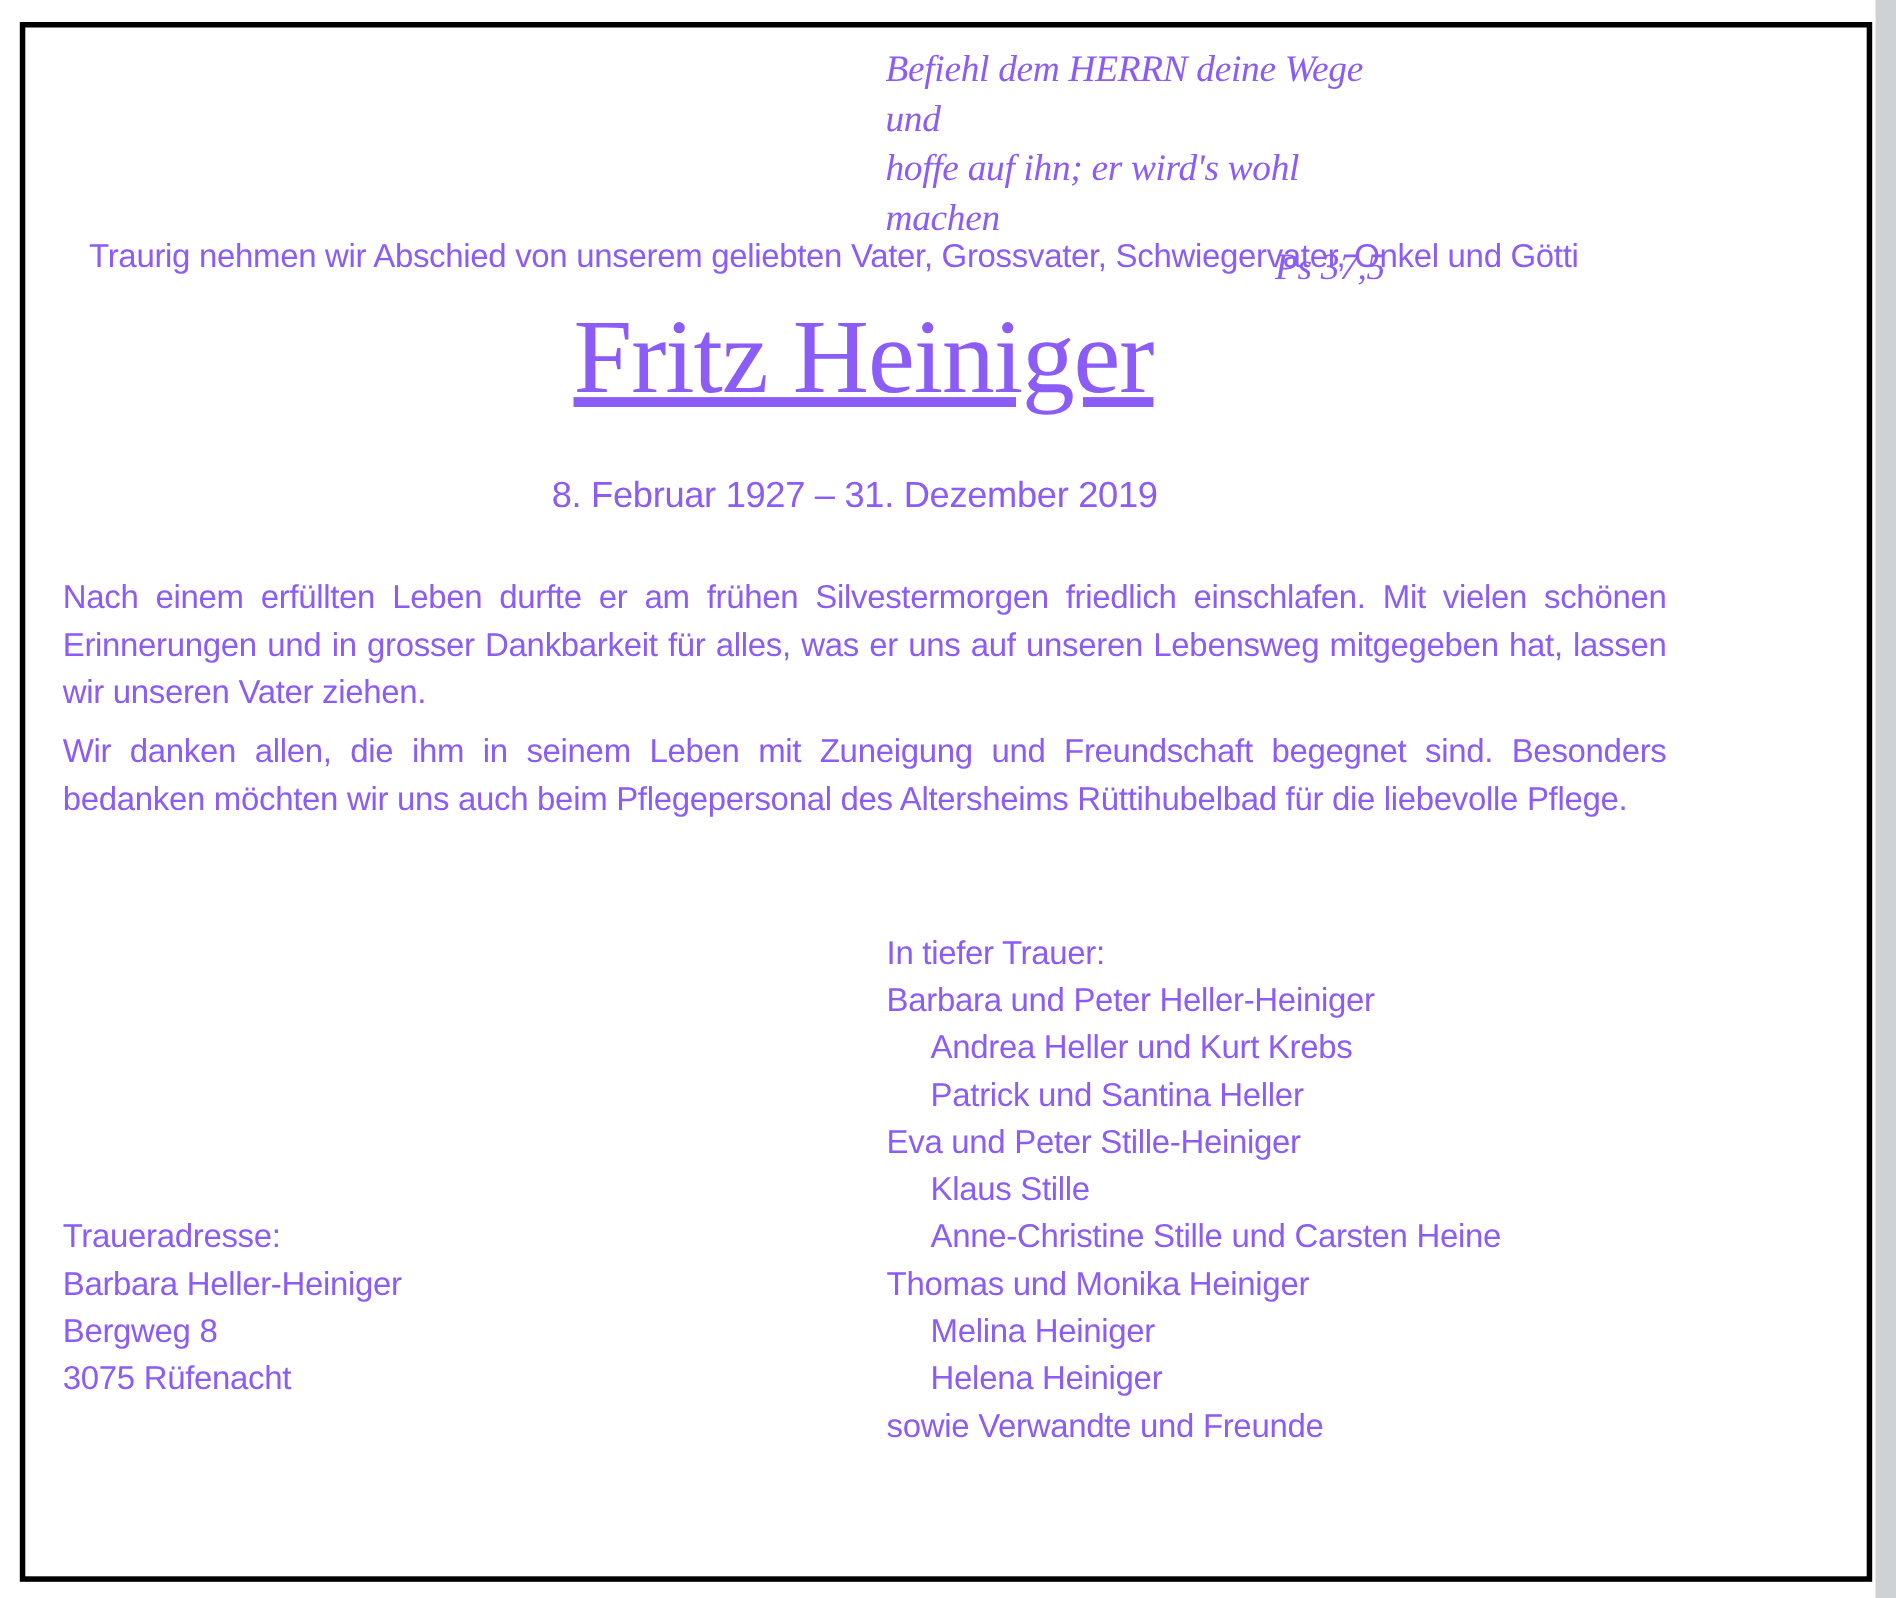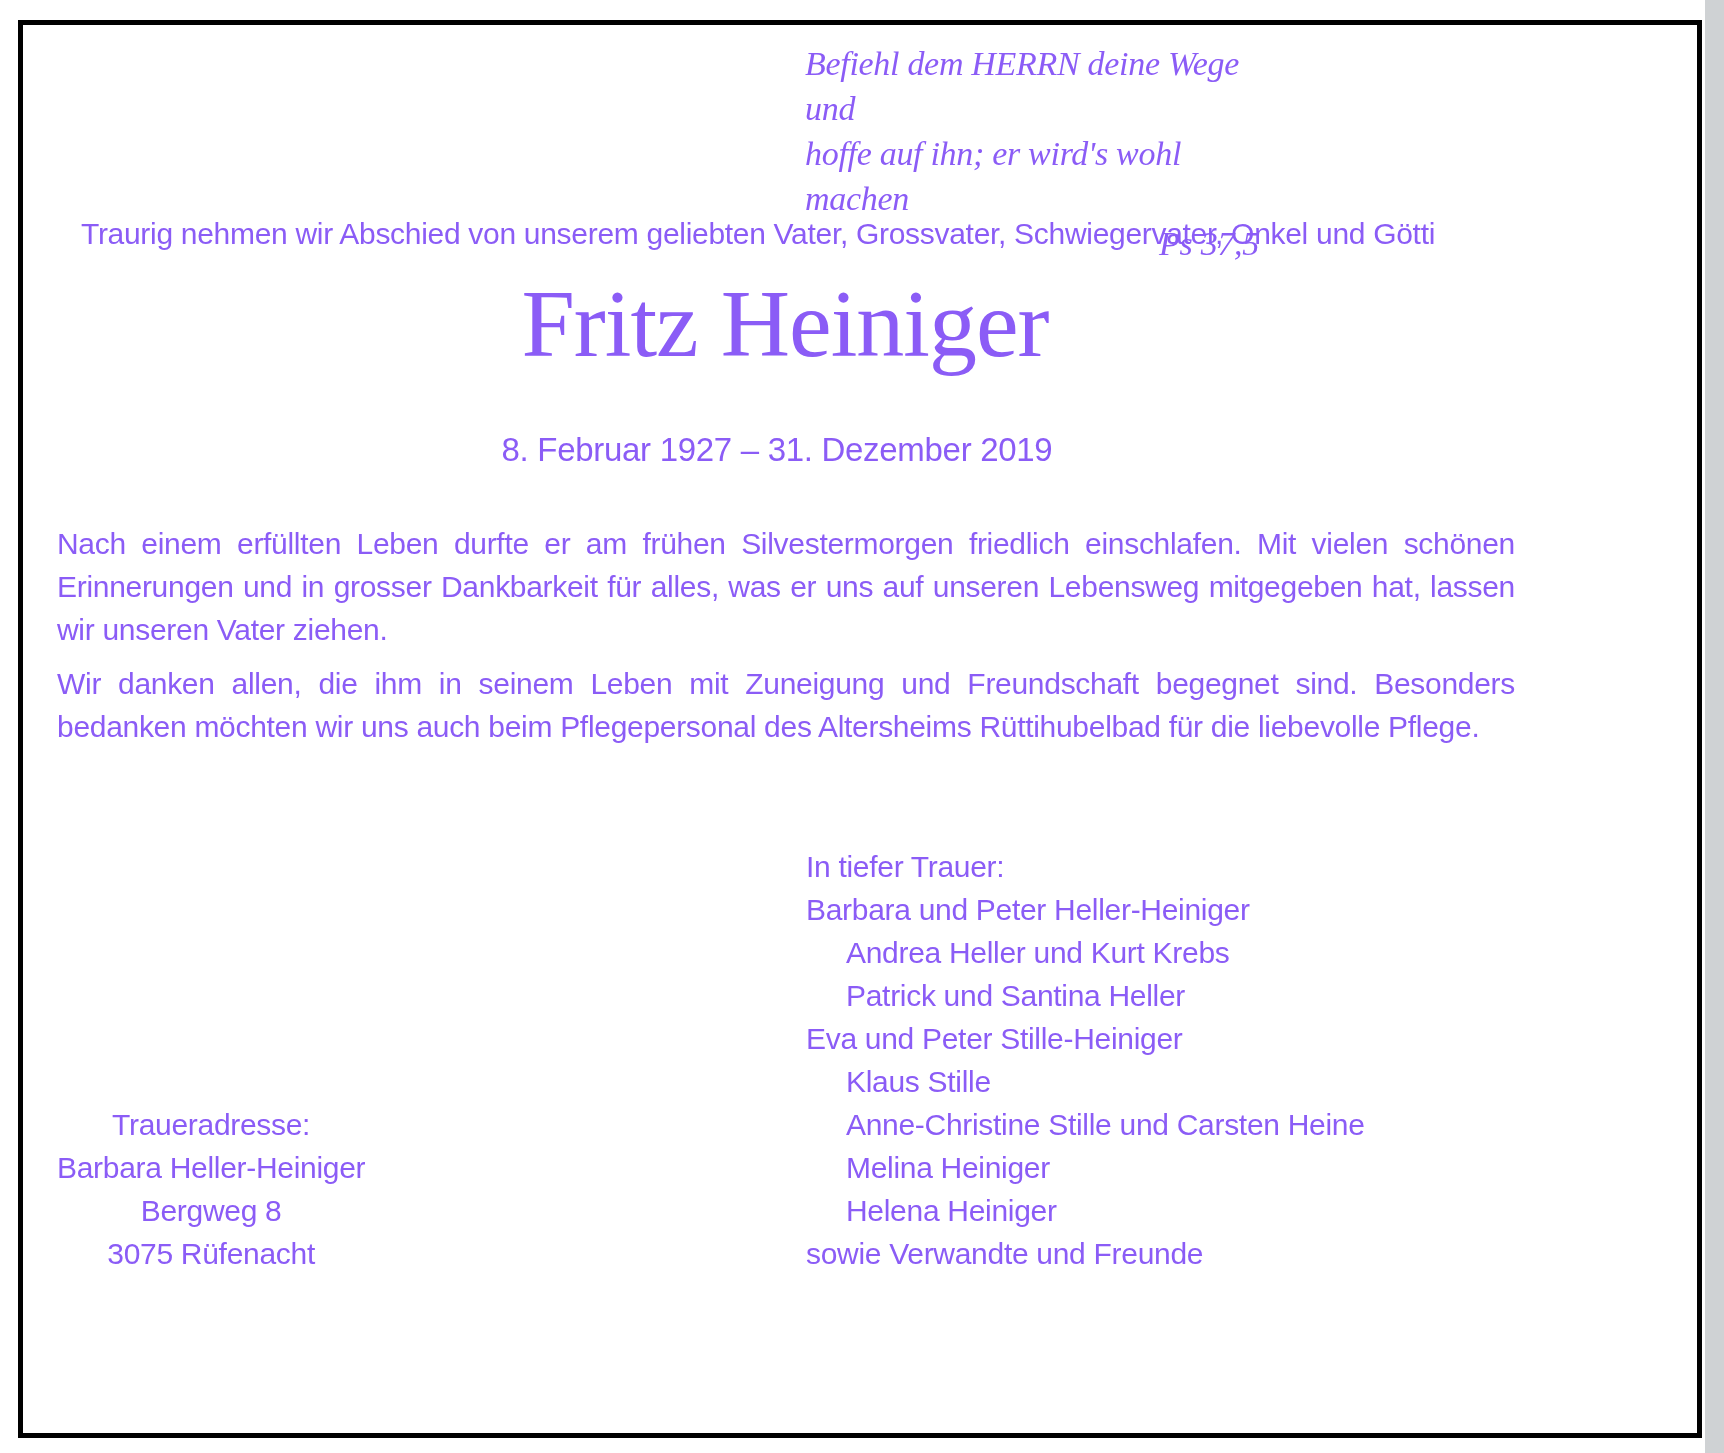--- a/index.html
+++ b/index.html
@@ -35,41 +35,42 @@
     position:absolute; left:57px; top:212px; width:1470px;
     font-size:30px; line-height:43px; letter-spacing:-0.3px;margin-left:24px;
   }
   .name {
     position:absolute; left:57px; top:272px; width:1456px;
     text-align:center;
     font-family:"Liberation Serif", serif;
     font-size:96px; line-height:104px;
     letter-spacing:-1px;
     font-weight:normal;
+    text-decoration:underline;
   }
   .dates {
     position:absolute; left:49px; top:429px; width:1456px;
     text-align:center;
     font-size:33px; line-height:42px; letter-spacing:-0.3px;
   }
   .body-par {
     position:absolute; left:57px; width:1458px;
     font-size:30px; line-height:43px; letter-spacing:-0.3px;
     text-align:justify;
   }
   .par-1 { top:522px; }
   .par-2 { top:662px; }
   .funeral { top:1311px; }
   .mourners {
     position:absolute; left:806px; top:806px;
     font-size:30px; line-height:43px; letter-spacing:-0.3px;margin-top:39px;
   }
   .address {
     position:absolute; left:57px; top:1103px;
-    font-size:30px; line-height:43px; letter-spacing:-0.3px;text-align:center;
+    font-size:30px; line-height:43px; letter-spacing:-0.3px;
   }
   .line.indented { padding-left:40px; }
 </style>
 </head>
 <body>
 
 <div class="stage">
   <div class="frame"></div>
   <div class="edge-right"></div>
 
@@ -91,20 +92,21 @@
 
   <div class="mourners">
     <div class="line">In tiefer Trauer:</div>
     <div>
         <div class="line">Barbara und Peter Heller-Heiniger</div>
         <div class="line indented">Andrea Heller und Kurt Krebs</div>
         <div class="line indented">Patrick und Santina Heller</div>
         <div class="line">Eva und Peter Stille-Heiniger</div>
         <div class="line indented">Klaus Stille</div>
         <div class="line indented">Anne-Christine Stille und Carsten Heine</div>
+        <div class="line">Thomas und Monika Heiniger</div>
         <div class="line indented">Melina Heiniger</div>
         <div class="line indented">Helena Heiniger</div>
         <div class="line">sowie Verwandte und Freunde</div>
       </div>
   </div>
 
   <div class="address">
     <div class="line">Traueradresse:</div>
     <div>
         <div class="line">Barbara Heller-Heiniger</div>

